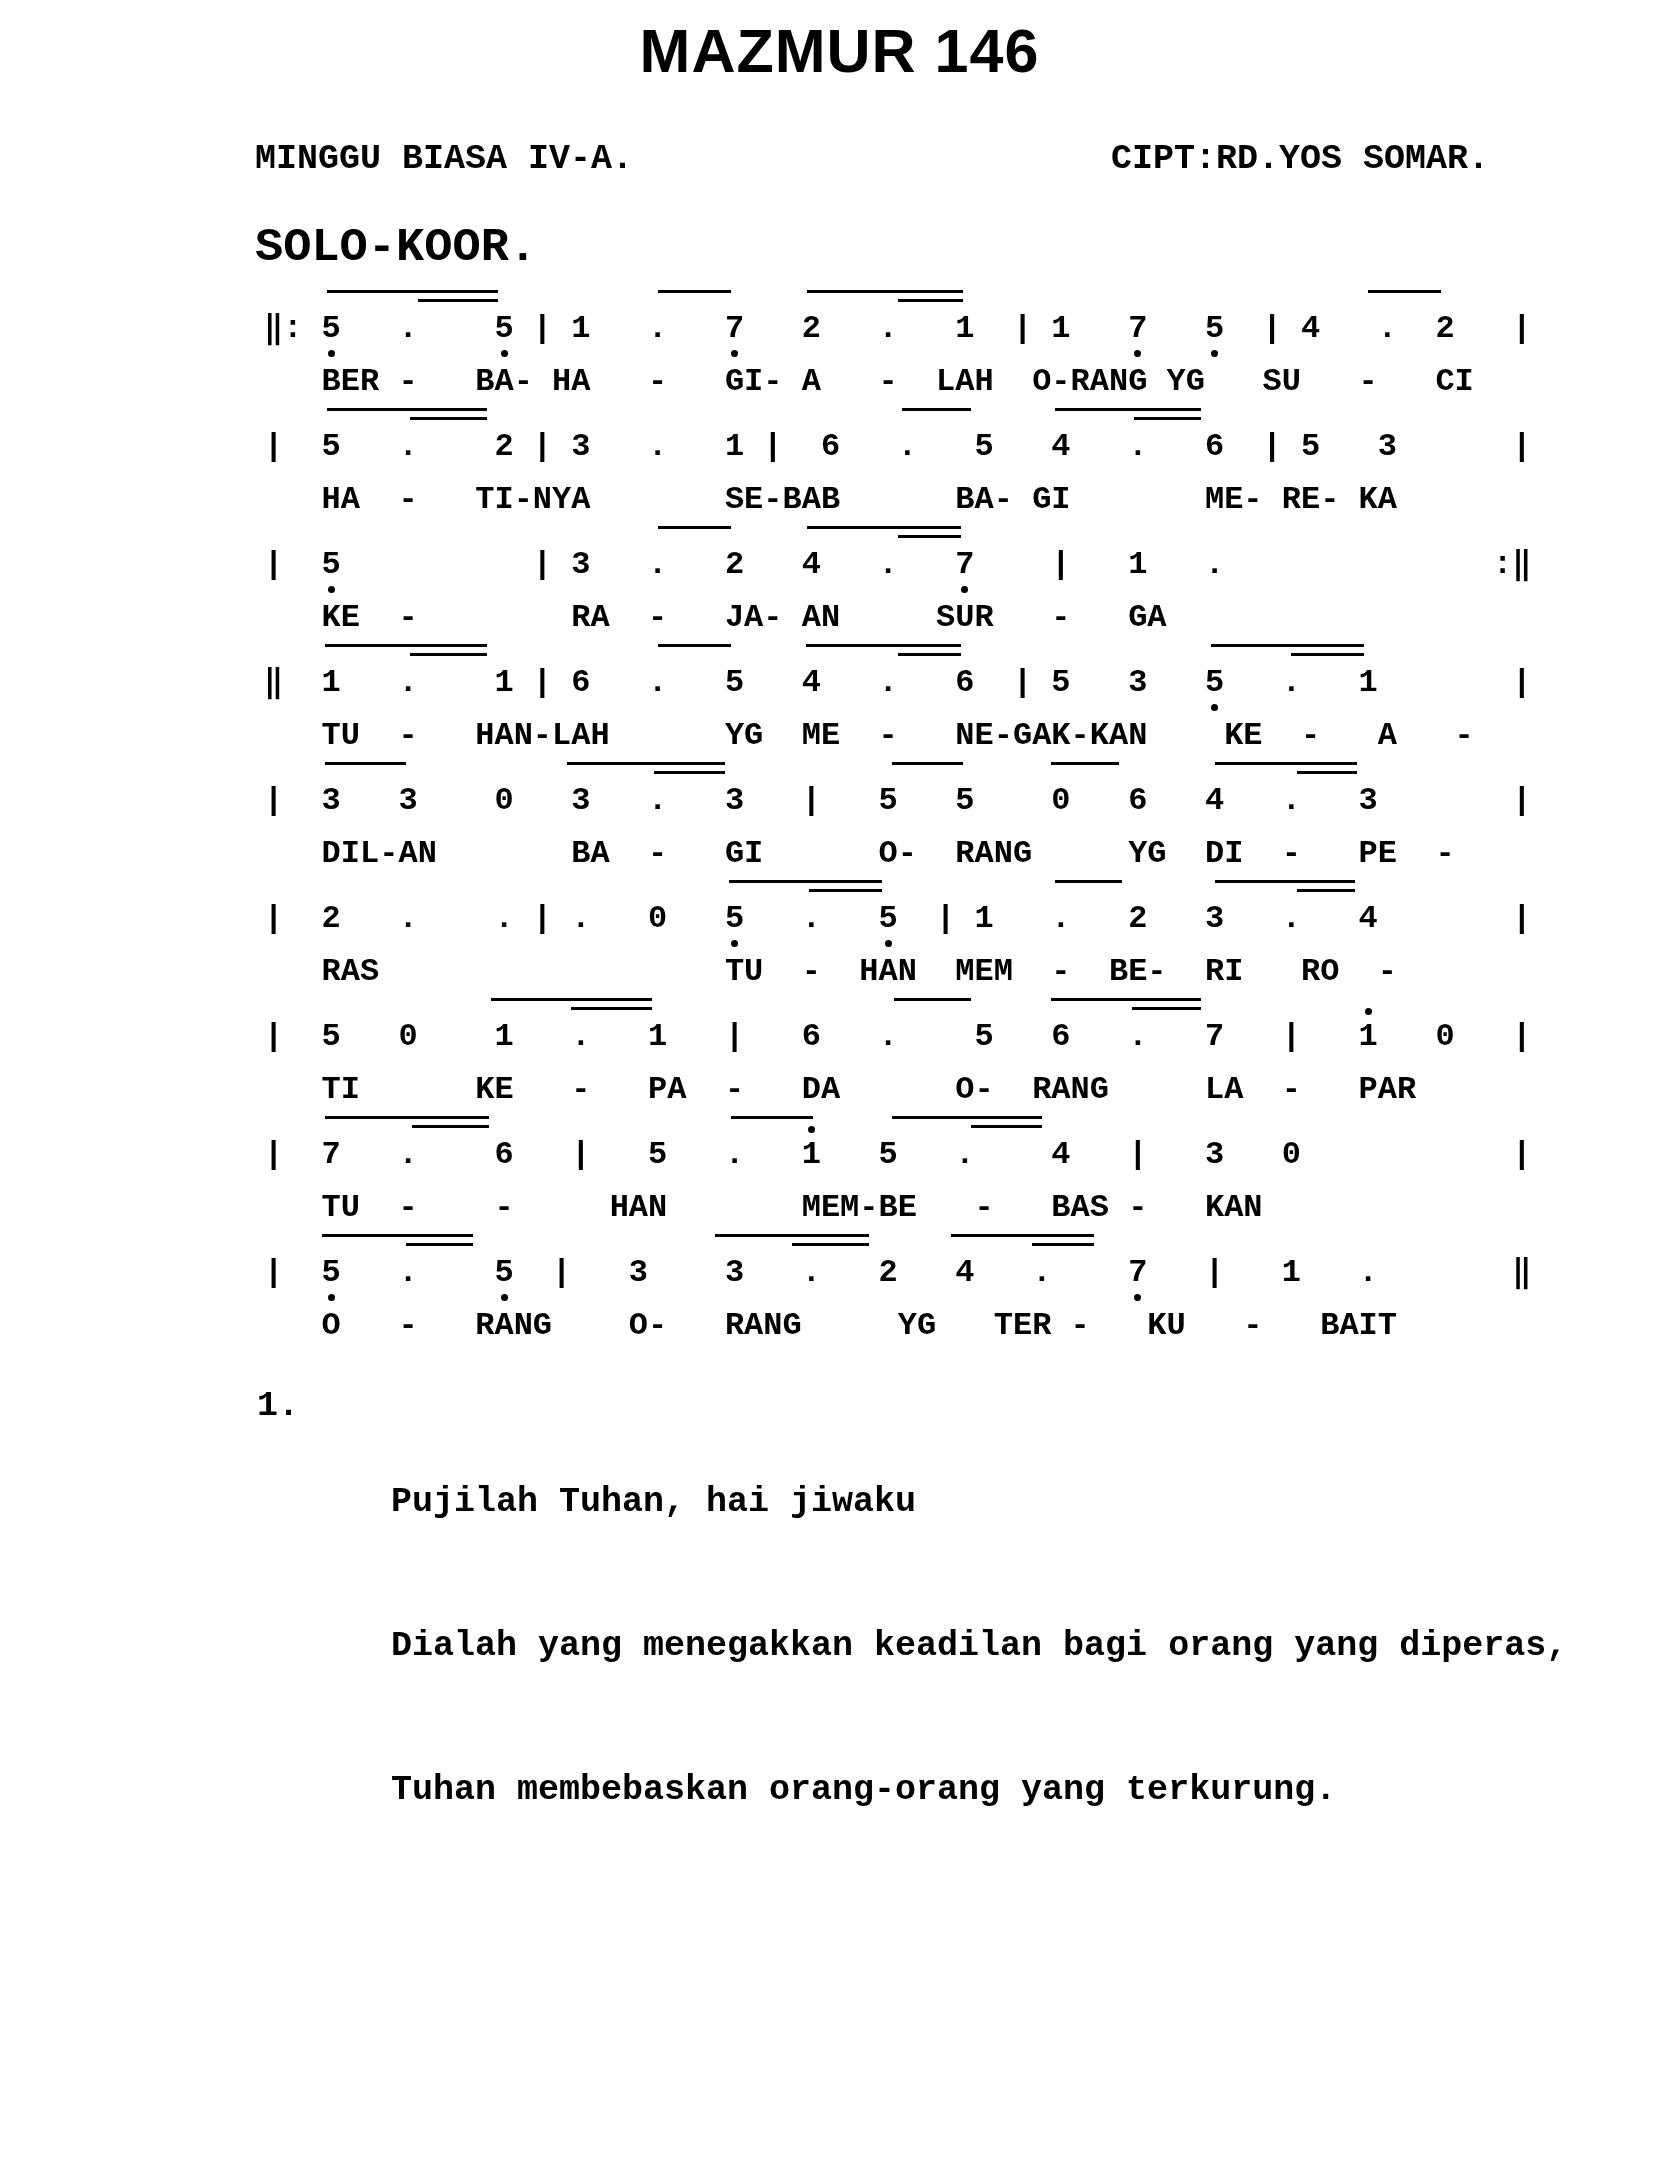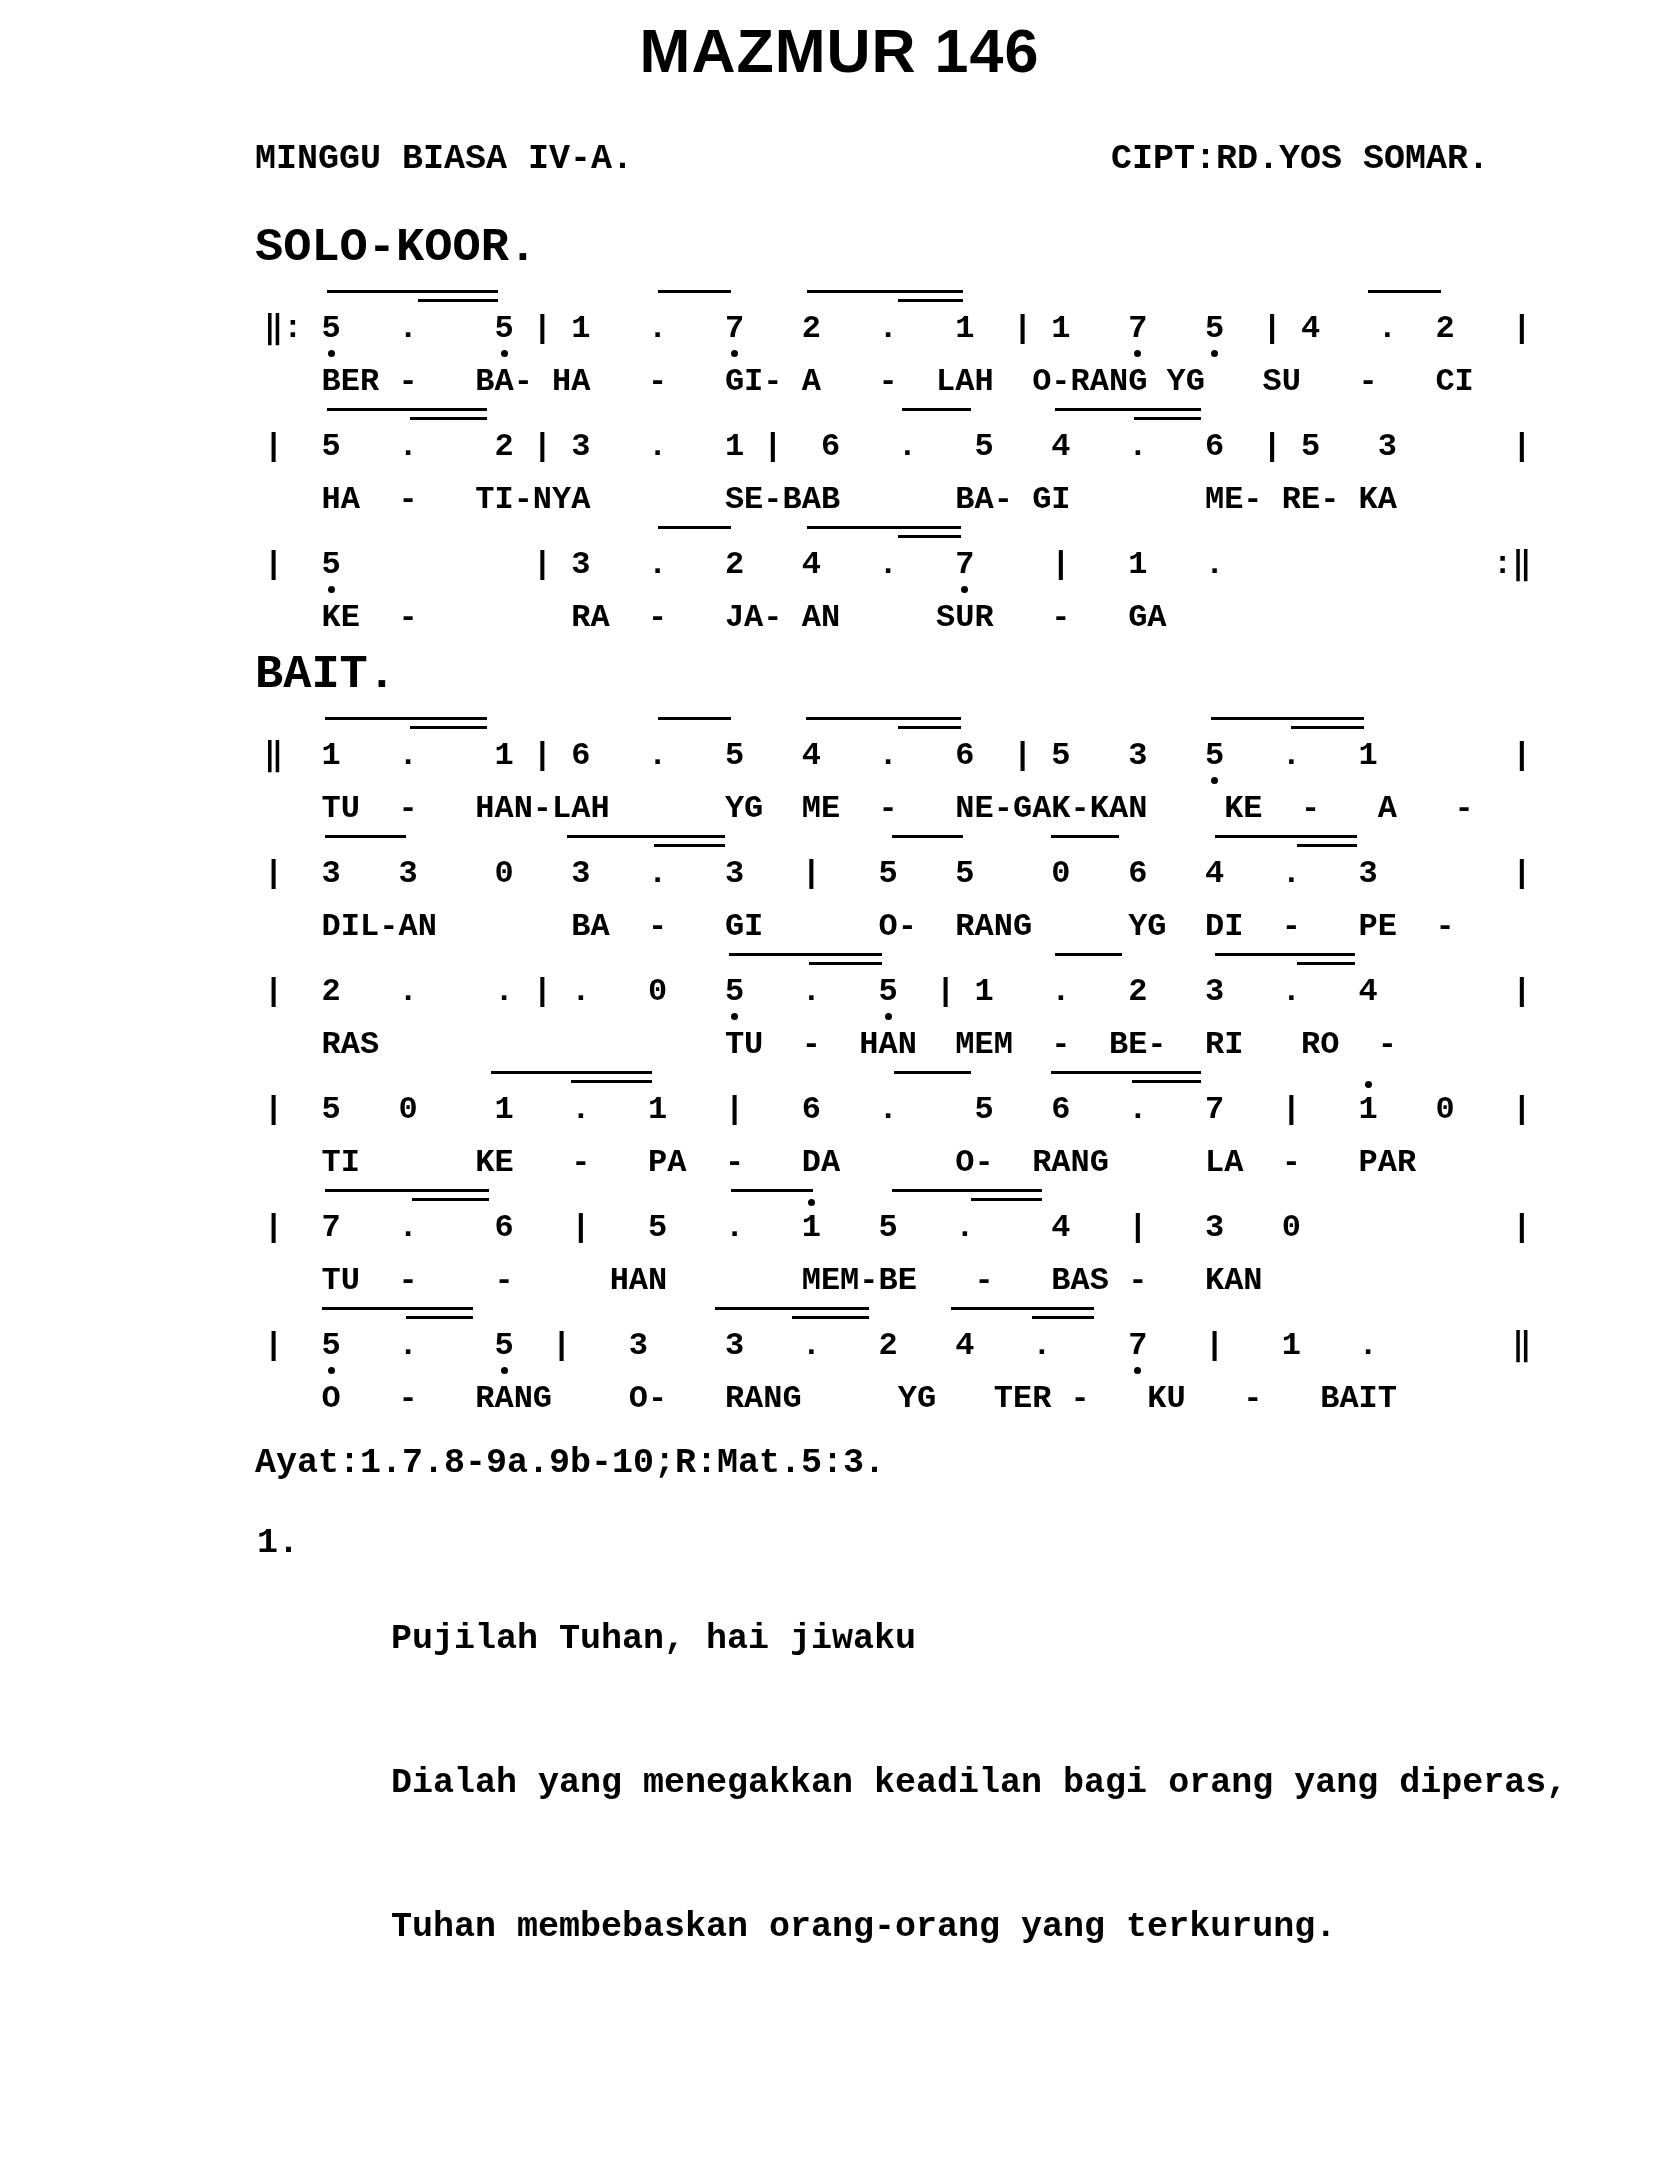--- a/index.html
+++ b/index.html
@@ -175,21 +175,20 @@
           <div class="tok" style="left: 20ch;">-</div>
           <div class="tok" style="left: 24ch;">JA-</div>
           <div class="tok" style="left: 28ch;">AN</div>
           <div class="tok" style="left: 35ch;">SUR</div>
           <div class="tok" style="left: 41ch;">-</div>
           <div class="tok" style="left: 45ch;">GA</div>
         </div>
       </div>
     </div>
 
-  <div class="sec-label bait">BAIT.</div>
   <div class="music">
       <div class="mline">
         <div class="mrow beams">
           <div class="beam" style="left: 3.2ch; width: 8.4ch; top: 4px;"></div>
           <div class="beam" style="left: 7.6ch; width: 4ch; top: 13px;"></div>
           <div class="beam" style="left: 20.5ch; width: 3.8ch; top: 4px;"></div>
           <div class="beam" style="left: 28.2ch; width: 8.1ch; top: 4px;"></div>
           <div class="beam" style="left: 33ch; width: 3.3ch; top: 13px;"></div>
           <div class="beam" style="left: 49.3ch; width: 8ch; top: 4px;"></div>
           <div class="beam" style="left: 53.5ch; width: 3.8ch; top: 13px;"></div>
@@ -442,21 +441,20 @@
           <div class="tok" style="left: 33ch;">YG</div>
           <div class="tok" style="left: 38ch;">TER</div>
           <div class="tok" style="left: 42ch;">-</div>
           <div class="tok" style="left: 46ch;">KU</div>
           <div class="tok" style="left: 51ch;">-</div>
           <div class="tok" style="left: 55ch;">BAIT</div>
         </div>
       </div>
     </div>
 
-  <div class="ayat">Ayat:1.7.8-9a.9b-10;R:Mat.5:3.</div>
 
   <div>
     <div class="verse">
       <span class="vnum">1.</span>
       <div class="vlines">
         <div>Pujilah Tuhan, hai jiwaku</div>
         <div>Dialah yang menegakkan keadilan bagi orang yang diperas,</div>
         <div>Tuhan membebaskan orang-orang yang terkurung.</div>
       </div>
     </div>

